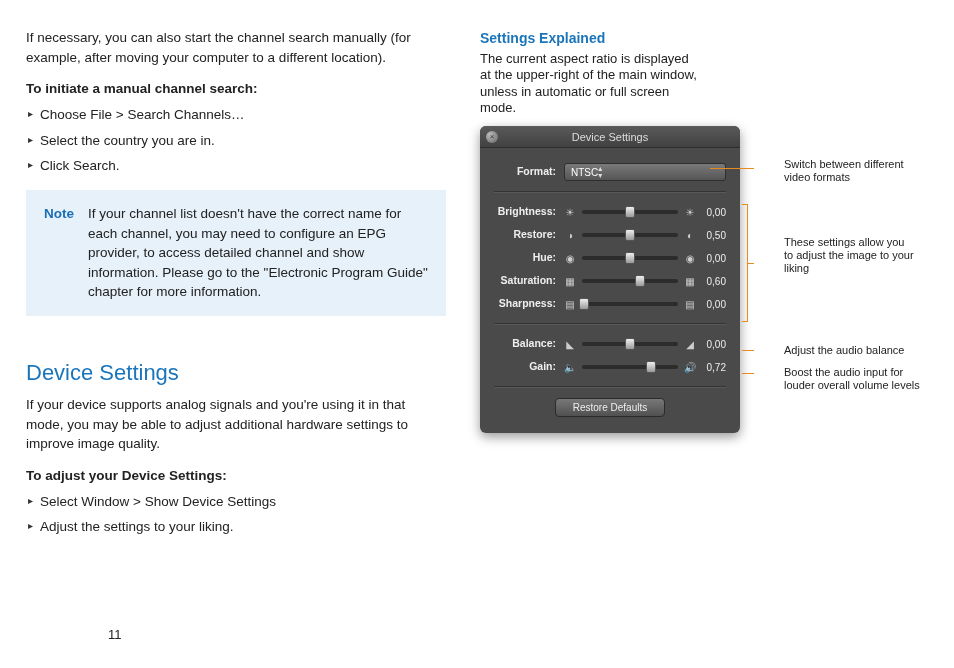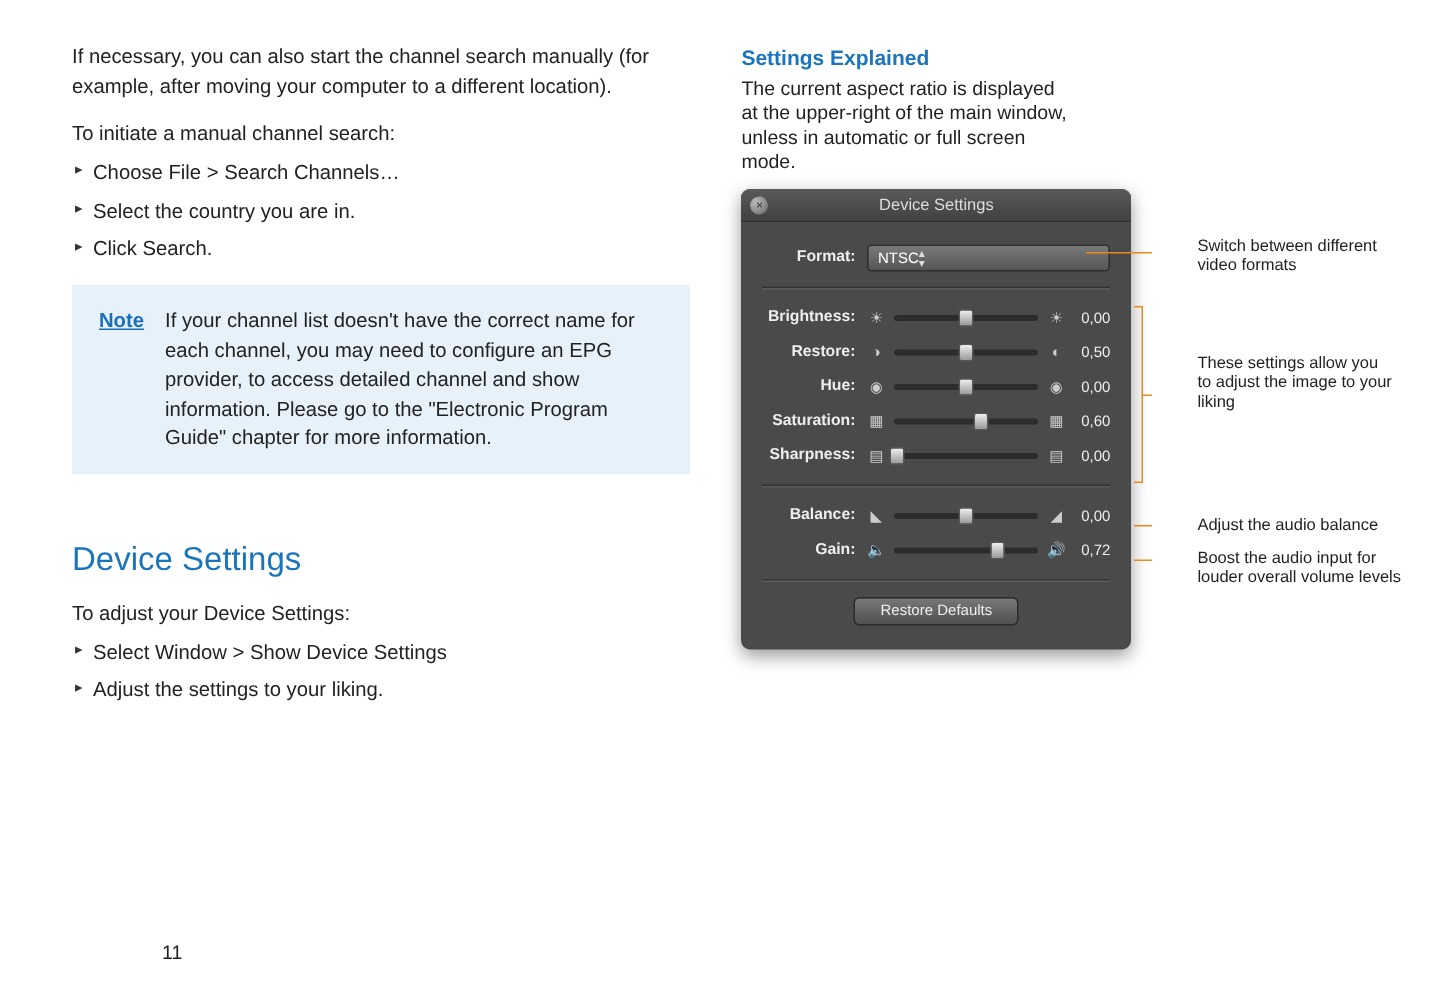--- a/index.html
+++ b/index.html
@@ -6,35 +6,35 @@
   body {
     width: 954px;
     height: 668px;
     background: #fff;
     font-family: "Myriad Pro", "Segoe UI", Helvetica, Arial, sans-serif;
     color: #222;
     font-size: 13px;
     line-height: 1.5;
     position: relative;
   }
-  .page { display: flex; padding: 28px 20px 0 48px; gap: 34px; }
+  .page { display: flex; padding: 28px 20px 0 26px; gap: 34px; }
   .left-col { width: 420px; }
   .right-col { width: 448px; position:relative; }
 
   .para { margin-bottom: 12px; font-size: 13.5px; line-height: 1.45; }
-  .sub-h { font-weight: normal; font-size: 13.5px; margin: 10px 0 6px 0; }
+  .sub-h { font-weight: bold; font-size: 13.5px; margin: 10px 0 6px 0; }
   .steps { list-style: none; margin: 0 0 14px 2px; }
   .steps li { position: relative; padding-left: 12px; margin: 5px 0; font-size: 13.5px; }
   .steps li::before { content: "▸"; position:absolute; left:0; top:1px; font-size:10px; color:#333; }
 
   .note-box {
     background: #e6f1fa; padding: 14px 18px; margin-top: 10px;
     font-size: 13.5px; line-height:1.45;
   }
-  .note-box .note-label { color: #1b6fb8; font-weight: bold; margin-right: 6px; text-decoration: underline; }
+  .note-box .note-label { color: #1b6fb8; font-weight: bold; margin-right: 6px; }
   .note-flex { display:flex; gap:8px; }
   .note-body { flex:1; }
 
   .h2 { color: #1b75bb; font-size: 22px; font-weight:400; margin: 40px 0 6px 0; }
 
   .se-title { color:#1b75bb; font-weight:bold; font-size:14px; margin-bottom:2px; }
   .se-caption { font-size:13px; line-height:1.25; width:220px; margin-bottom:10px; }
 
   
   .ds-wrap { position:relative; }
@@ -86,20 +86,21 @@
     </ul>
 
     <div class="note-box">
       <div class="note-flex">
         <span class="note-label">Note</span>
         <span class="note-body">If your channel list doesn't have the correct name for each channel, you may need to configure an EPG provider, to access detailed channel and show information. Please go to the "Electronic Program Guide" chapter for more information.</span>
       </div>
     </div>
 
     <h2 class="h2">Device Settings</h2>
+    <p class="para">If your device supports analog signals and you're using it in that mode, you may be able to adjust additional hardware settings to improve image quality.</p>
 
     <p class="sub-h">To adjust your Device Settings:</p>
     <ul class="steps">
       <li>Select Window &gt; Show Device Settings</li>
       <li>Adjust the settings to your liking.</li>
     </ul>
   </div>
 
   <div class="right-col">
     <p class="se-title">Settings Explained</p>

